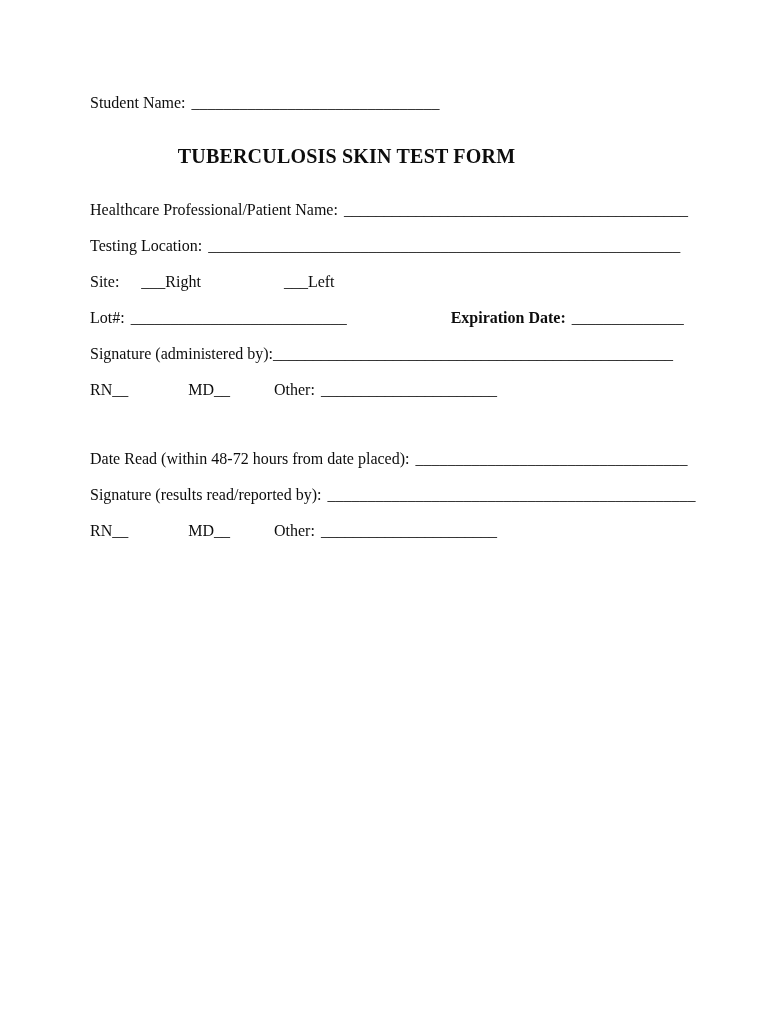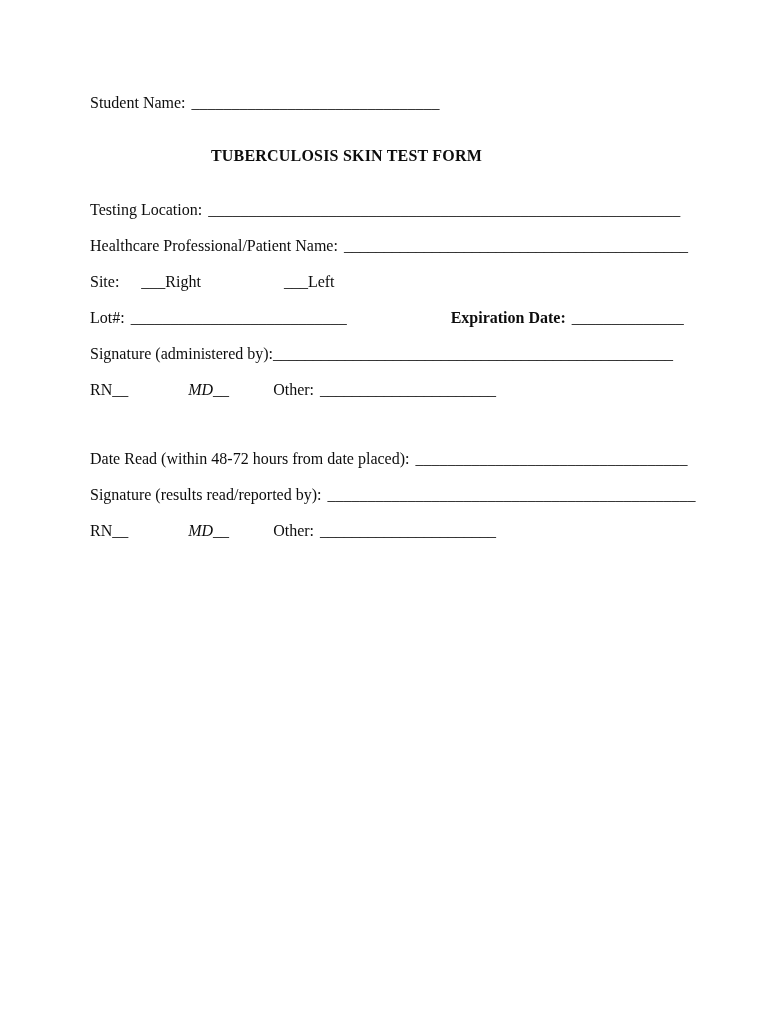--- a/index.html
+++ b/index.html
@@ -11,49 +11,49 @@
     overflow: hidden;
   }
   .page {
     position: relative;
     width: 693px; height: 1024px;
     background: #ffffff;
     padding: 95px 90px 0 90px;
   }
   .line { line-height: 16px; margin-bottom: 20px; white-space: nowrap; }
   .title {
-    font-size: 16px; font-weight: 700;
+    font-size: 20px; font-weight: 700;
     text-align: center; line-height: 16px;
     margin: 37px 0 38px 0;
     letter-spacing: 0.2px;
   }
   .section-gap { margin-bottom: 53px; }
   .blank { letter-spacing: 0; }
   .g6   { margin-left: 6px; }
   .g22  { margin-left: 22px; }
   .g83  { margin-left: 83px; }
   .g104 { margin-left: 104px; font-weight: bold; }
-  .g60  { margin-left: 60px; font-style: italic; }
+  .g60  { margin-left: 60px; }
   .g56  { margin-left: 44px; }
   .g24  { margin-left: 24px; }
   .g100 { margin-left: 100px; }
   span { display: inline-block; }
 </style>
 </head>
 <body>
 
 <div class="page">
 
   <div class="line"><span>Student Name:</span><span class="blank g6">_______________________________</span></div>
 
   <div class="title">TUBERCULOSIS SKIN TEST FORM</div>
 
+  <div class="line"><span>Healthcare Professional/Patient Name:</span><span class="blank g6">___________________________________________</span></div>
+
   <div class="line"><span>Testing Location:</span><span class="blank g6">___________________________________________________________</span></div>
-
-  <div class="line"><span>Healthcare Professional/Patient Name:</span><span class="blank g6">___________________________________________</span></div>
 
 
   <div class="line"><span>Site:</span><span class="g22">___Right</span><span class="g83">___Left</span></div>
 
   <div class="line"><span>Lot#:</span><span class="blank g6">___________________________</span><span class="g104">Expiration Date:</span><span class="blank g6">______________</span></div>
 
   <div class="line"><span>Signature (administered by):</span><span class="blank">__________________________________________________</span></div>
 
   <div class="line section-gap"><span>RN__</span><span class="g60">MD__</span><span class="g56">Other:</span><span class="blank g6">______________________</span></div>
 

